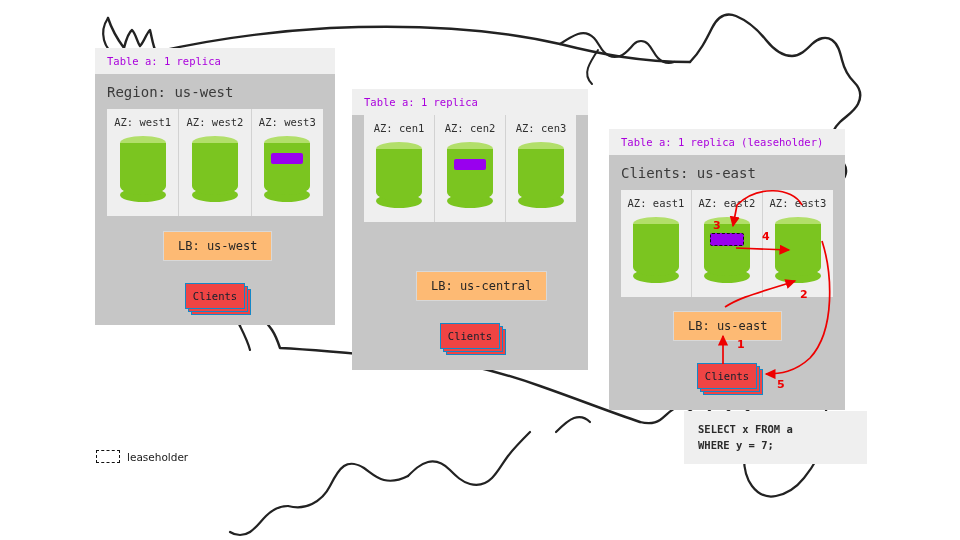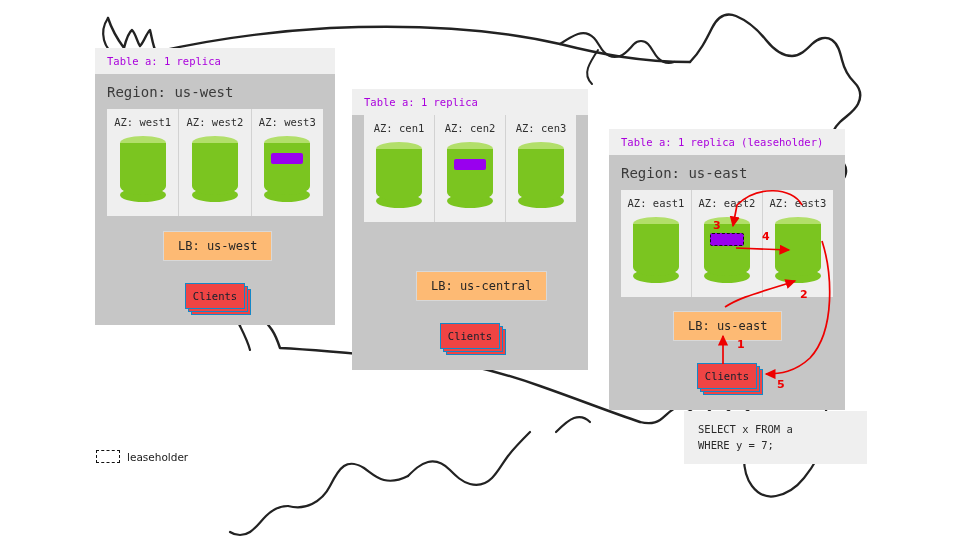--- a/index.html
+++ b/index.html
@@ -216,21 +216,21 @@
     <div class="lb" style="left:64px;top:182px;">LB: us-central</div>
     <div class="clients" style="left:88px;top:234px;">
       <div class="sheet s3"></div>
       <div class="sheet s2"></div>
       <div class="sheet s1">Clients</div>
     </div>
   </div>
 
   <div class="region" style="left:609px;top:129px;width:236px;height:281px;">
     <div class="region-title">Table a: 1 replica (leaseholder)</div>
-    <div class="region-name">Region: us-east</div>
+    <div class="region-name">Clients: us-east</div>
     <div class="az-row">
       <div class="az">
         <div class="az-label">AZ: east1</div>
         <div class="cyl">
           <div class="top"></div>
           <div class="bot"></div>
           <div class="body"></div>
         </div>
       </div>
       <div class="az">
@@ -252,21 +252,21 @@
       </div>
     </div>
     <div class="lb" style="left:64px;top:182px;">LB: us-east</div>
     <div class="clients" style="left:88px;top:234px;">
       <div class="sheet s3"></div>
       <div class="sheet s2"></div>
       <div class="sheet s1">Clients</div>
     </div>
   </div>
 
-  <div class="sqlbox" style="left:684px;top:411px;width:155px;">SELECT x FROM a
+  <div class="sqlbox" style="left:684px;top:411px;width:155px;font-weight:bold;">SELECT x FROM a
 WHERE y = 7;</div>
 
   <div class="legend" style="left:96px;top:450px;">
     <div class="swatch"></div>
     <div class="ltext">leaseholder</div>
   </div>
 
   <svg id="arrows" viewBox="0 0 960 540">
     <defs>
       <marker id="ah" markerWidth="7" markerHeight="7" refX="5.6" refY="3" orient="auto">

